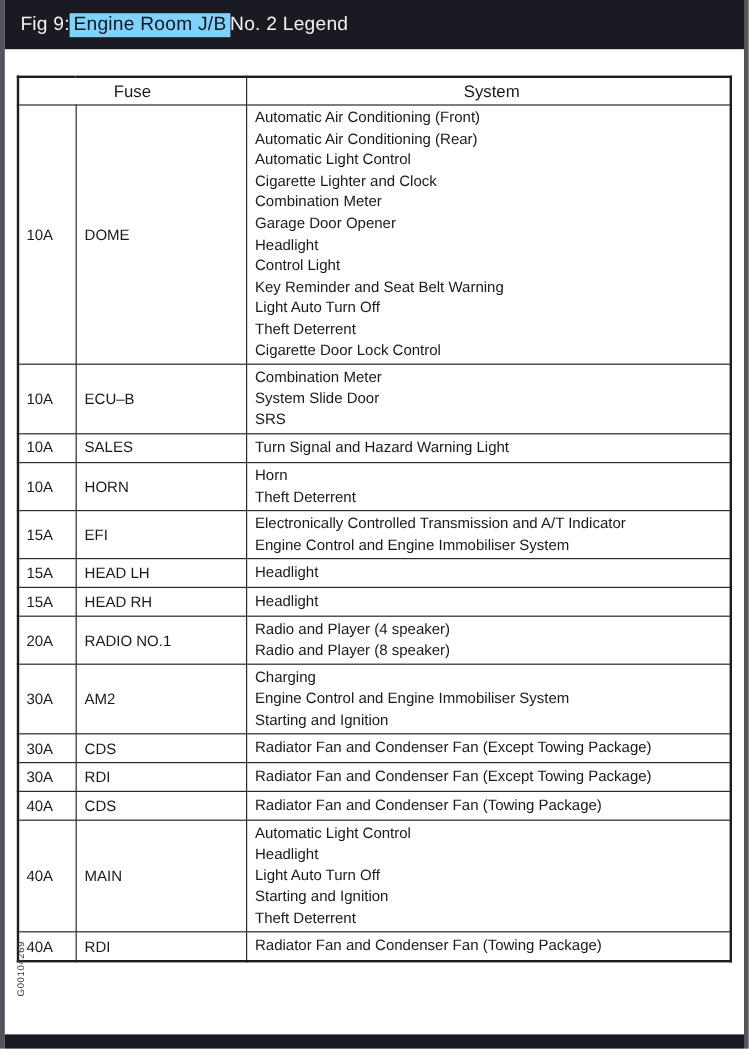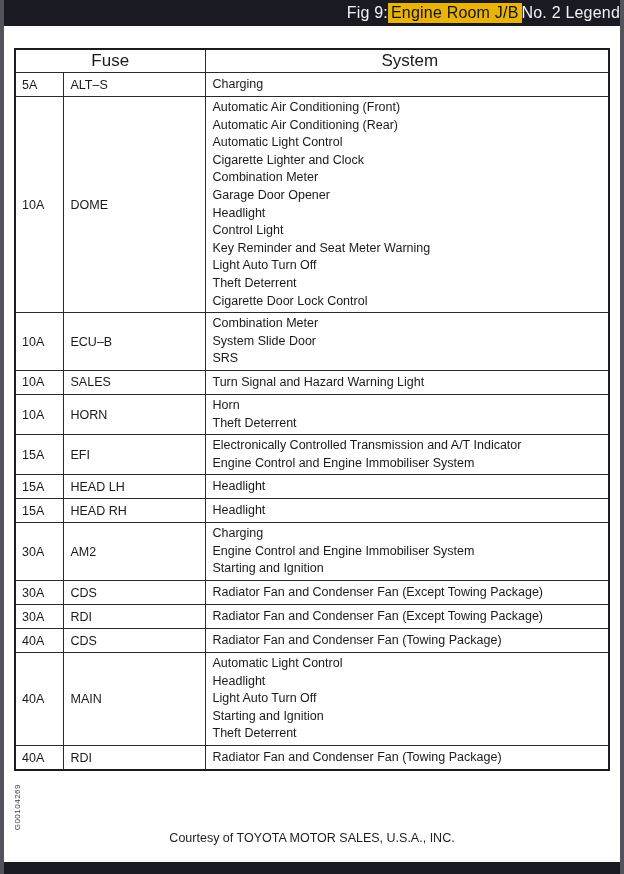--- a/index.html
+++ b/index.html
@@ -12,32 +12,31 @@
   .page {
     width: 624px; height: 874px;
     box-sizing: border-box;
     background: #ffffff;
     border-left: 4px solid #53535b;
     border-right: 4px solid #53535b;
     display: flex; flex-direction: column;
     position: relative;
   }
   .title-bar {
-    height: 26px;
+    height: 41px;
     background: #1a1a23;
     color: #f2f2f2;
     display: flex; align-items: center;
     padding-left: 13px;
     font-size: 16px;
     letter-spacing: .2px;
     flex: 0 0 auto;
-    justify-content: flex-end;
   }
   .title-highlight {
-    background: #eab308;
+    background: #7dd3fc;
     color: #15151c;
     padding: 1px 3px;
   }
   .content {
     flex: 1 1 auto;
     position: relative;
     padding: 22px 10px 0 10px;
     box-sizing: border-box;
   }
   table.fuse-table {
@@ -45,21 +44,21 @@
     width: 100%;
     font-size: 12.5px;
     color: #1a1a1a;
     border: 2px solid #1c1c1c;
   }
   .fuse-table th, .fuse-table td {
     border: 1px solid #2a2a2a;
     font-weight: normal;
     vertical-align: middle;
   }
-  .fuse-table th { height: 20px; font-size: 17px; }
+  .fuse-table th { height: 20px; font-size: 14px; }
   th.fuse-h { text-align: center; }
   th.sys-h { text-align: center; padding-left: 7px; }
   col.c-amp  { width: 48px; }
   col.c-name { width: 142px; }
   td.amp   { padding: 2px 4px 2px 6px; }
   td.fname { padding: 2px 4px 2px 7px; }
   td.sys   { padding: 2px 0; }
   .sys-line {
     padding: 0 4px 0 7px;
     line-height: 17.6px;
@@ -108,39 +107,32 @@
         <col class="c-sys">
       </colgroup>
       <thead>
         <tr>
           <th class="fuse-h" colspan="2">Fuse</th>
           <th class="sys-h">System</th>
         </tr>
       </thead>
       <tbody>
           <tr>
-            <td class="amp">5A</td>
-            <td class="fname">ALT–S</td>
-            <td class="sys">
-              <div class="sys-line">Charging</div>
-            </td>
-          </tr>
-          <tr>
             <td class="amp">10A</td>
             <td class="fname">DOME</td>
             <td class="sys">
               <div class="sys-line">Automatic Air Conditioning (Front)</div>
               <div class="sys-line">Automatic Air Conditioning (Rear)</div>
               <div class="sys-line">Automatic Light Control</div>
               <div class="sys-line">Cigarette Lighter and Clock</div>
               <div class="sys-line">Combination Meter</div>
               <div class="sys-line">Garage Door Opener</div>
               <div class="sys-line">Headlight</div>
               <div class="sys-line">Control Light</div>
-              <div class="sys-line">Key Reminder and Seat Meter Warning</div>
+              <div class="sys-line">Key Reminder and Seat Belt Warning</div>
               <div class="sys-line">Light Auto Turn Off</div>
               <div class="sys-line">Theft Deterrent</div>
               <div class="sys-line">Cigarette Door Lock Control</div>
             </td>
           </tr>
           <tr>
             <td class="amp">10A</td>
             <td class="fname">ECU–B</td>
             <td class="sys">
               <div class="sys-line">Combination Meter</div>
@@ -179,20 +171,28 @@
             </td>
           </tr>
           <tr>
             <td class="amp">15A</td>
             <td class="fname">HEAD RH</td>
             <td class="sys">
               <div class="sys-line">Headlight</div>
             </td>
           </tr>
           <tr>
+            <td class="amp">20A</td>
+            <td class="fname">RADIO NO.1</td>
+            <td class="sys">
+              <div class="sys-line">Radio and Player (4 speaker)</div>
+              <div class="sys-line">Radio and Player (8 speaker)</div>
+            </td>
+          </tr>
+          <tr>
             <td class="amp">30A</td>
             <td class="fname">AM2</td>
             <td class="sys">
               <div class="sys-line">Charging</div>
               <div class="sys-line">Engine Control and Engine Immobiliser System</div>
               <div class="sys-line">Starting and Ignition</div>
             </td>
           </tr>
           <tr>
             <td class="amp">30A</td>
@@ -231,19 +231,18 @@
             <td class="fname">RDI</td>
             <td class="sys">
               <div class="sys-line">Radiator Fan and Condenser Fan (Towing Package)</div>
             </td>
           </tr>
         </tbody>
     </table>
 
     <div class="figure-code">G00104269</div>
 
-    <div class="footer">Courtesy of TOYOTA MOTOR SALES, U.S.A., INC.</div>
 
   </div>
 
   <div class="bottom-bar"></div>
 
 </div>
 
 </body></html>

